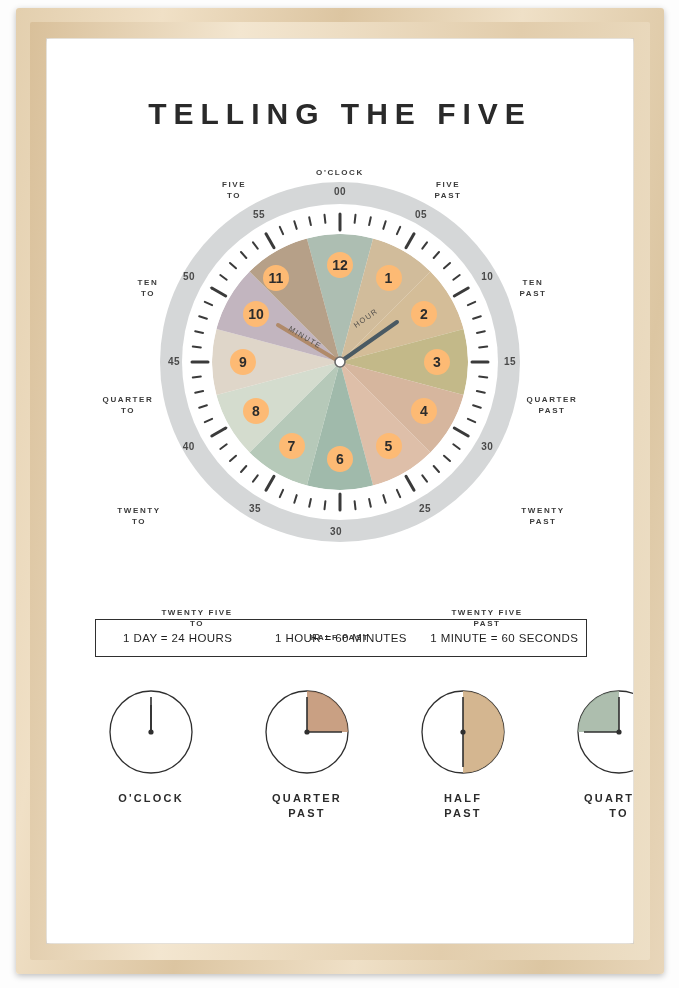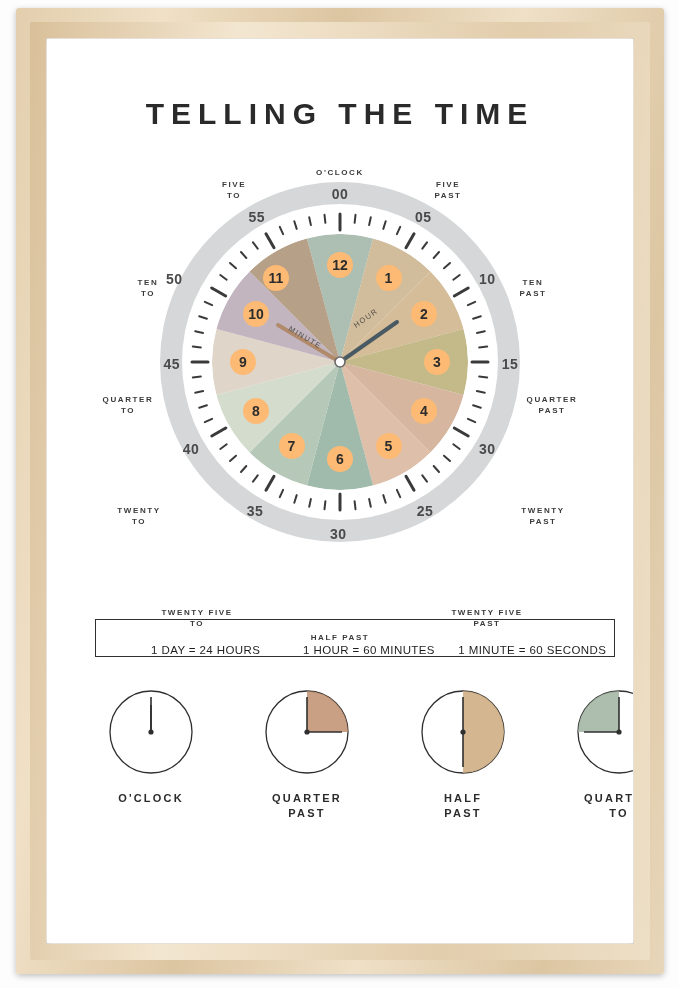--- a/index.html
+++ b/index.html
@@ -54,27 +54,27 @@
   .face{
     position:absolute;left:52px;top:52px;width:256px;height:256px;border-radius:50%;
     overflow:hidden;
   }
   .hour-bubble{
     position:absolute;width:26px;height:26px;border-radius:50%;background:#fdba74;
     display:flex;align-items:center;justify-content:center;
     font-size:14px;color:#2c2c2c;font-weight:600;
   }
   .minnum{
-    position:absolute;font-size:14px;color:#4a4a4a;letter-spacing:.5px;font-weight:600;
+    position:absolute;font-size:10px;color:#4a4a4a;letter-spacing:.5px;font-weight:600;
   }
 
   
   .facts{
     position:absolute;left:48px;top:580px;width:490px;height:36px;
-    border:1.4px solid #2f2f2f;display:flex;align-items:flex-end;padding-left:28px;
+    border:1.4px solid #2f2f2f;display:flex;align-items:center;
   }
   .facts .cell{flex:1;text-align:center;font-size:11.5px;color:#1f1f1f;letter-spacing:.4px;}
 
   
   .minis{position:absolute;left:22px;top:650px;width:545px;height:210px;}
   .mini{position:absolute;width:100px;text-align:center;}
   .mini .dial{position:relative;width:86px;height:86px;margin:0 auto;}
   .mini .cap{
     margin-top:16px;font-size:11px;letter-spacing:2.2px;color:#2b2b2b;line-height:15px;
     font-weight:600;white-space:pre-line;
@@ -86,21 +86,21 @@
 
 <div id="stage">
 
   <div class="frame-outer">
     <div class="frame-bevel"></div>
     <div class="frame-inner-shadow"></div>
   </div>
 
   <div class="art">
 
-    <div class="title">TELLING THE TIME</div>
+    <div class="title">TELLING THE FIVE</div>
 
     <div class="olabel" style="left:243px;top:128px;width:100px;">O'CLOCK</div>
     <div class="olabel" style="left:366px;top:140px;width:70px;">FIVE
 PAST</div>
     <div class="olabel" style="left:455px;top:238px;width:62px;">TEN
 PAST</div>
     <div class="olabel" style="left:466px;top:355px;width:78px;">QUARTER
 PAST</div>
     <div class="olabel" style="left:460px;top:466px;width:72px;">TWENTY
 PAST</div>
@@ -225,21 +225,21 @@
           <div class="minnum" style="left: 170px; top: 4px; width: 20px; text-align: center;">00</div>
           <div class="minnum" style="left: 255px; top: 26.7757px; width: 20px; text-align: left;">05</div>
           <div class="minnum" style="left: 317.224px; top: 89px; width: 20px; text-align: center;">10</div>
           <div class="minnum" style="left: 340px; top: 174px; width: 20px; text-align: center;">15</div>
           <div class="minnum" style="left: 317.224px; top: 259px; width: 20px; text-align: center;">30</div>
           <div class="minnum" style="left: 255px; top: 321.224px; width: 20px; text-align: center;">25</div>
           <div class="minnum" style="left: 170px; top: 344px; width: 20px; text-align: left;">30</div>
           <div class="minnum" style="left: 85px; top: 321.224px; width: 20px; text-align: center;">35</div>
           <div class="minnum" style="left: 22.7757px; top: 259px; width: 20px; ">40</div>
           <div class="minnum" style="left: 0px; top: 174px; width: 20px; text-align: right;">45</div>
-          <div class="minnum" style="left: 6px; top: 89px; width: 20px; text-align: left;">50</div>
+          <div class="minnum" style="left: 15px; top: 89px; width: 20px; text-align: right;">50</div>
           <div class="minnum" style="left: 85px; top: 26.7757px; width: 20px; text-align: right;">55</div>
         </div>
 
       <svg width="360" height="360" viewBox="0 0 360 360" style="position:absolute;left:0;top:0;">
         <line x1="180" y1="180" x2="237" y2="140" stroke="#4a5a63" stroke-width="4" stroke-linecap="round"></line>
         <line x1="180" y1="180" x2="118" y2="143" stroke="#b08a6a" stroke-width="4" stroke-linecap="round"></line>
         <circle cx="180" cy="180" r="5" fill="#ffffff" stroke="#6a6a6a" stroke-width="1.6"></circle>
         <text x="128" y="148" font-size="7.5" letter-spacing="1.4" fill="#55514c" transform="rotate(31 128 148)" font-family="Liberation Sans, sans-serif">MINUTE</text>
         <text x="196" y="146" font-size="7.5" letter-spacing="1.4" fill="#55514c" transform="rotate(-35 196 146)" font-family="Liberation Sans, sans-serif">HOUR</text>
       </svg>

